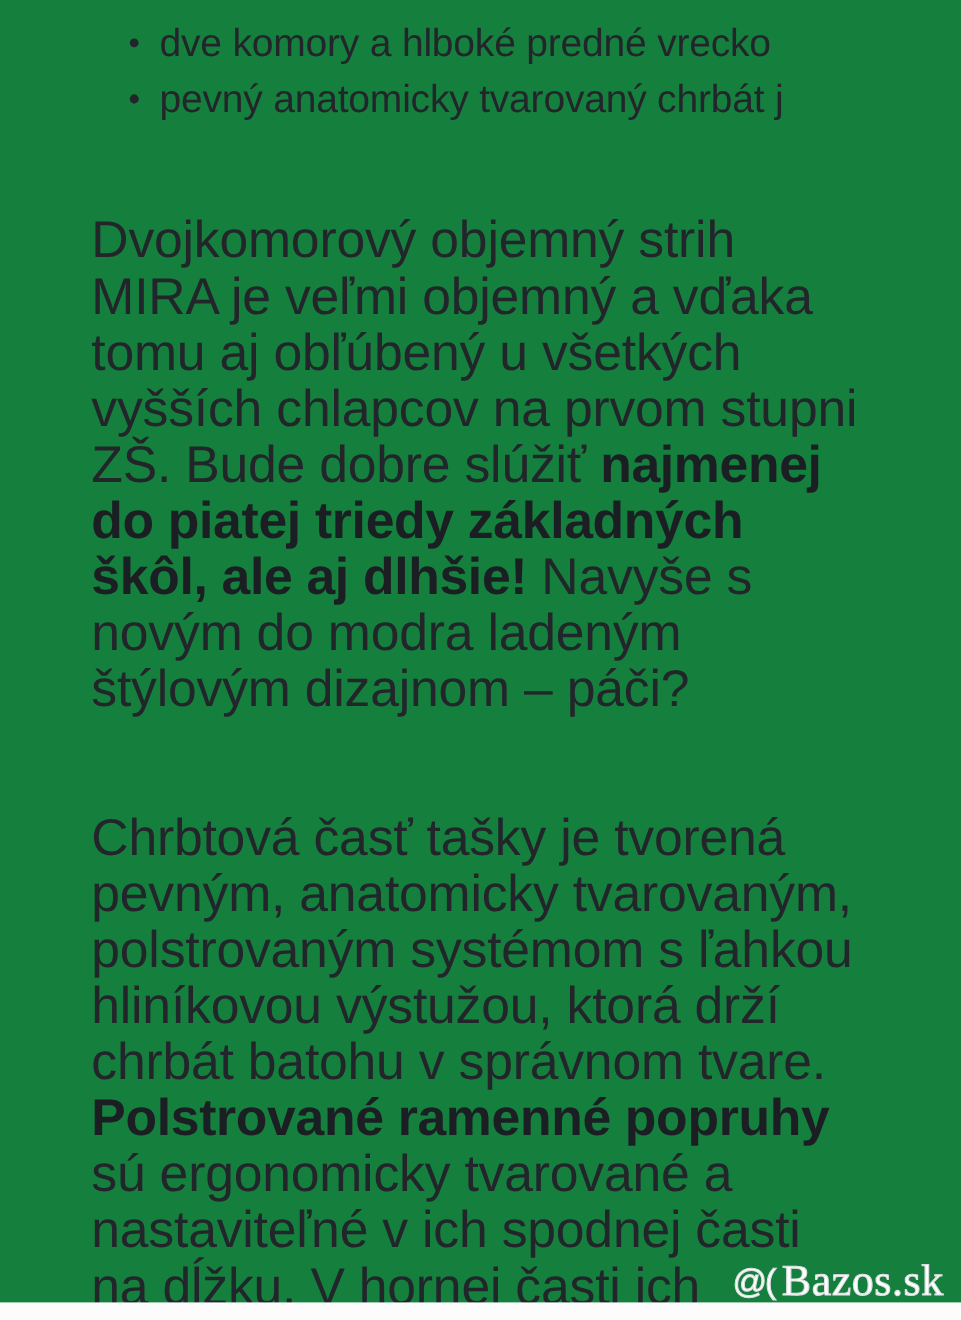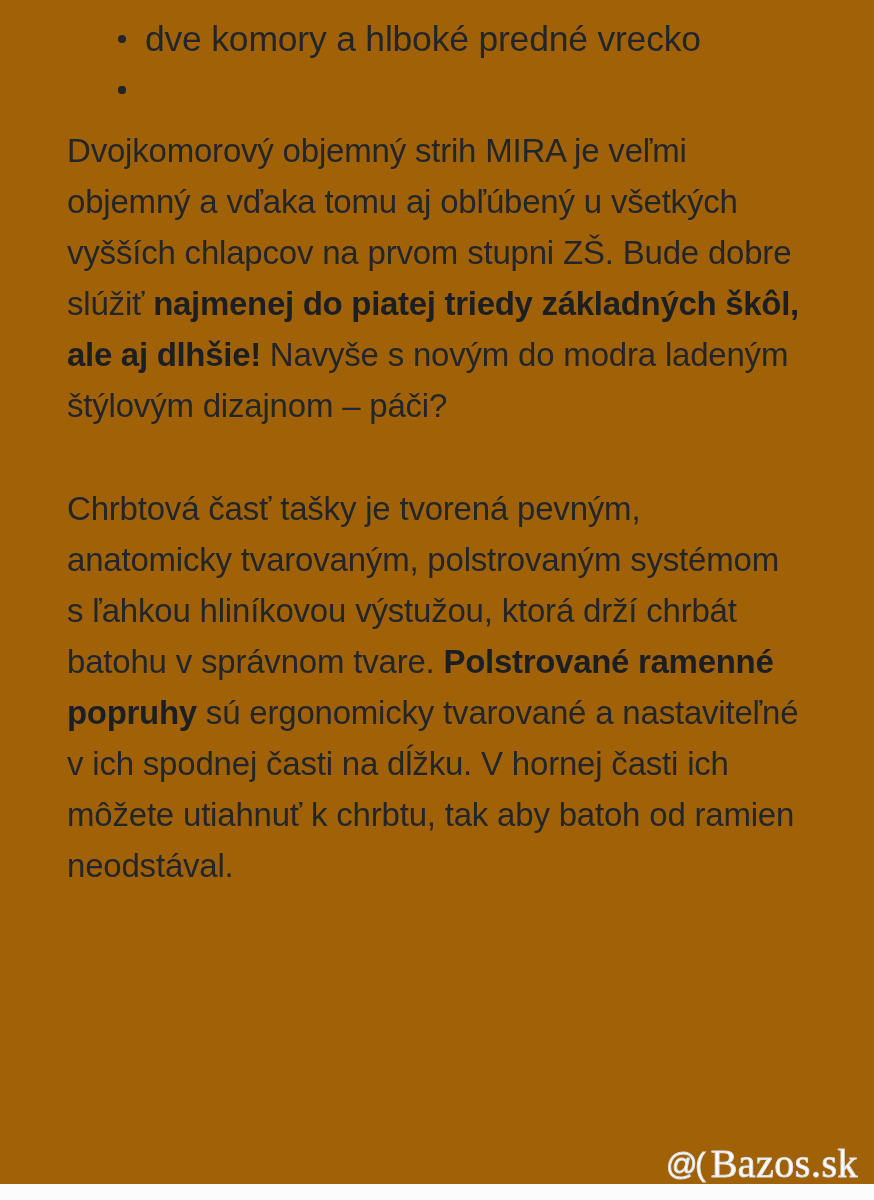--- a/index.html
+++ b/index.html
@@ -15,21 +15,21 @@
     color: #22262b;
     overflow: hidden;
     position: relative;
   }
 
   .page {
     position: relative;
     width: 874px;
     height: 1200px;
     box-sizing: border-box;
-    background: #a16207;
+    background: #15803d;
   }
 
   .content {
     position: absolute;
     left: 0;
     top: 0;
     width: 874px;
   }
 
   
@@ -54,23 +54,23 @@
     left: 118px;
     top: 21px;
     width: 8px;
     height: 8px;
     border-radius: 50%;
     background: #22262b;
   }
 
   
   .para {
-    margin: 0;
+    margin: 16px;
     padding: 0 70px 0 67px;
-    font-size: 33px;
+    font-size: 47px;
     line-height: 51px;
     letter-spacing: -0.2px;
     color: #22262b;
     font-weight: 400;
   }
   .para b,
   .para .strong {
     font-weight: 700;
     color: #1b1f24;
     letter-spacing: -0.3px;
@@ -127,20 +127,21 @@
     <ul class="feature-list">
       <li class="feature-item">
         <span class="bullet-dot"></span>
         <span>dve komory a hlboké predné vrecko</span>
       </li>
       <li class="feature-item">
         <span class="bullet-dot"></span>
       </li>
       <li class="feature-item">
         <span class="bullet-dot"></span>
+        <span>pevný anatomicky tvarovaný chrbát j</span>
       </li>
     </ul>
 
     <div class="gap-after-list"></div>
 
     <p class="para"><span>Dvojkomorový objemný strih MIRA je veľmi objemný a vďaka tomu aj obľúbený u všetkých vyšších chlapcov na prvom stupni ZŠ. Bude dobre slúžiť </span><span class="strong">najmenej do piatej triedy základných škôl, ale aj dlhšie!</span><span> Navyše s novým do modra ladeným štýlovým dizajnom – páči?</span></p>
 
     <div class="gap-between-paras"></div>
 
     <p class="para"><span>Chrbtová časť tašky je tvorená pevným, anatomicky tvarovaným, polstrovaným systémom s ľahkou hliníkovou výstužou, ktorá drží chrbát batohu v správnom tvare. </span><span class="strong">Polstrované ramenné popruhy</span><span> sú ergonomicky tvarované a nastaviteľné v ich spodnej časti na dĺžku. V hornej časti ich môžete utiahnuť k chrbtu, tak aby batoh od ramien neodstával.</span></p>

